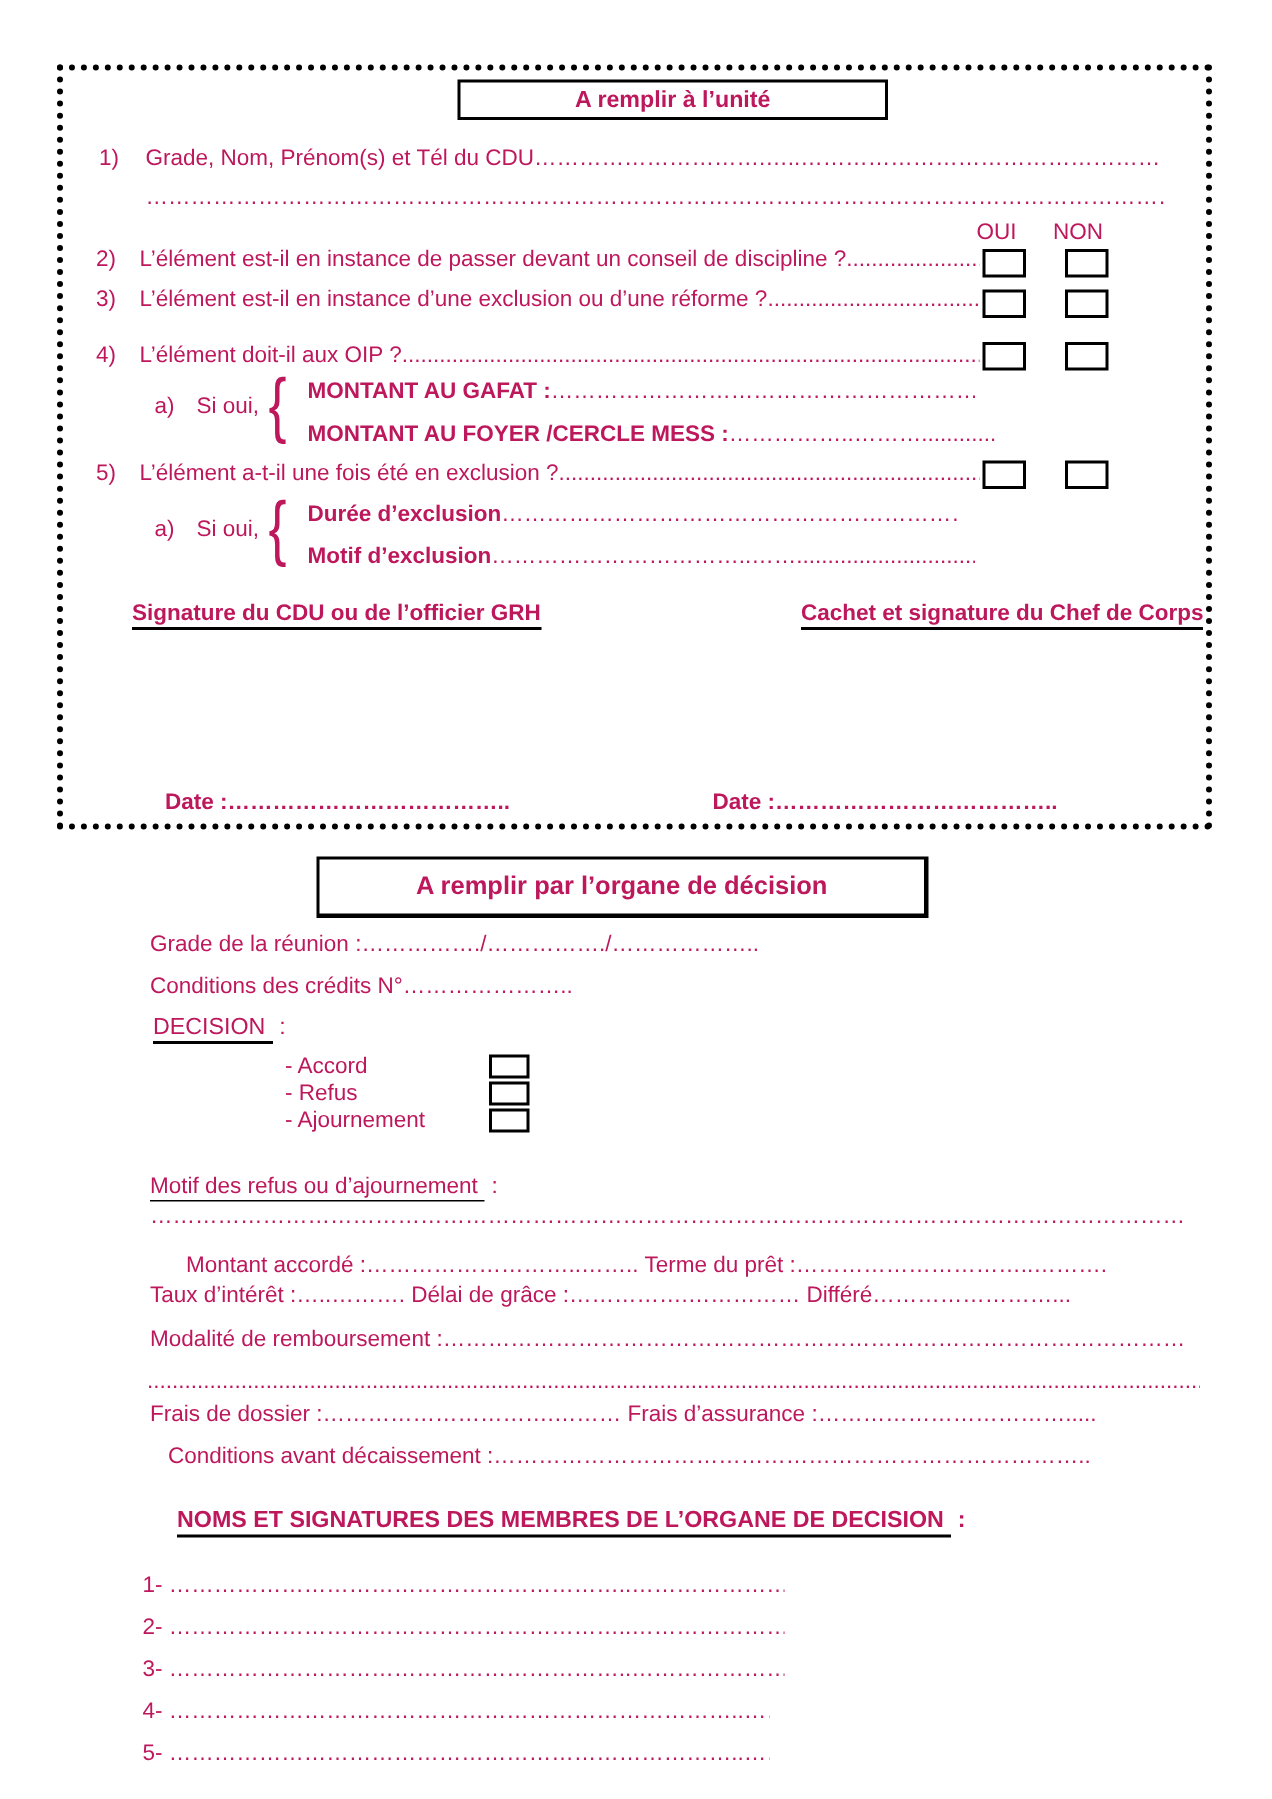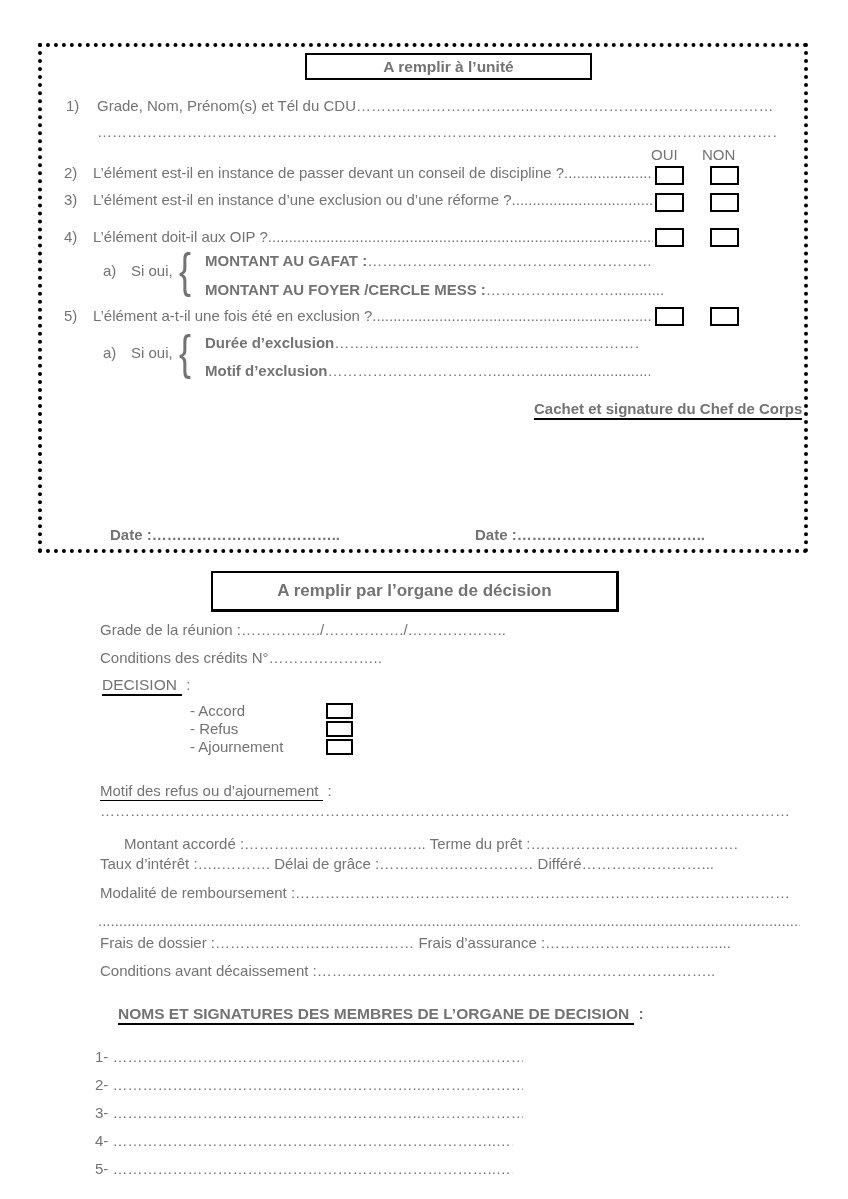--- a/index.html
+++ b/index.html
@@ -1,18 +1,18 @@
 <!DOCTYPE html>
 <html><head>
 <meta charset="utf-8">
 <style>
   html,body{margin:0;padding:0;background:#e8e8e8;}
   .page{
     position:relative;width:848px;height:1199px;margin:0 auto;
-    background:#ffffff;color:#737373;
+    background:#ffffff;color:#be185d;
     font-family:"Liberation Sans","DejaVu Sans",sans-serif;
     font-size:15px;line-height:1.15;overflow:hidden;
   }
   .abs{position:absolute;white-space:nowrap;}
   .clip{overflow:hidden;}
   .b{font-weight:bold;text-align:center;}
   .unit-box{
     position:absolute;left:38px;top:43px;width:762px;height:502px;
     border:4px dotted #000;
   }
@@ -76,20 +76,21 @@
   <div class="abs clip" style="left:93px;top:307px;width:560px;">L’élément a-t-il une fois été en exclusion ?....................................................................................................……….........</div>
   <span class="cb" style="left:655px;top:307px;"></span>
   <span class="cb" style="left:710px;top:307px;"></span>
 
   <div class="abs" style="left:103px;top:344px;">a)</div>
   <div class="abs" style="left:131px;top:344px;">Si oui,</div>
   <div class="brace" style="left:179px;top:329px;">{</div>
   <div class="abs clip" style="left:205px;top:334px;width:435px;"><span class="b">Durée d’exclusion</span><span>………………………………………………………………………….</span></div>
   <div class="abs clip" style="left:205px;top:362px;width:445px;"><span class="b">Motif d’exclusion</span><span>……………………………..…….....................................</span></div>
 
+  <div class="abs sig" style="left:88px;top:400px;">Signature du CDU ou de l’officier GRH</div>
   <div class="abs sig" style="left:502px;top:400px;margin-left:32px;">Cachet et signature du Chef de Corps</div>
 
   <div class="abs clip b" style="left:105px;top:526px;width:240px;">Date :………………………………..</div>
   <div class="abs clip b" style="left:470px;top:526px;width:240px;">Date :………………………………..</div>
 
   <div class="titlebox t2">
     <span>A remplir par l’organe de décision</span>
   </div>
 
   <div class="abs" style="left:100px;top:621px;">Grade de la réunion :……………./……………./………………..</div>
@@ -108,21 +109,21 @@
 
   <div class="abs clip" style="left:100px;top:802px;width:688px;">………………………………………………………………………………………………………………………………………………………………</div>
 
   <div class="abs clip" style="left:100px;top:835px;width:692px;margin-left:24px;">Montant accordé :………………………..…….. Terme du prêt :…………………………..……….</div>
   <div class="abs clip" style="left:100px;top:855px;width:692px;">Taux d’intérêt :…..………. Délai de grâce :…………….…………… Différé……………………...</div>
 
   <div class="abs clip" style="left:100px;top:884px;width:690px;">Modalité de remboursement :………………………………………………………………………………………………..</div>
   <div class="abs clip" style="left:98px;top:912px;width:702px;">..........................................................................................................................................................................................................................................</div>
 
   <div class="abs clip" style="left:100px;top:934px;width:694px;">Frais de dossier :………………………….……… Frais d’assurance :…………………………….....</div>
-  <div class="abs clip" style="left:100px;top:962px;width:690px;">Conditions avant décaissement :……………………………………………………………………..</div>
+  <div class="abs clip" style="left:112px;top:962px;width:690px;">Conditions avant décaissement :……………………………………………………………………..</div>
 
   <div class="abs b" style="left:118px;top:1005px;font-size:15.5px;"><span class="u">NOMS ET SIGNATURES DES MEMBRES DE L’ORGANE DE DECISION</span><span> :</span></div>
 
   <div class="abs clip" style="left:95px;top:1048px;width:428px;">1- ……………………………………………………..………………………………………</div>
   <div class="abs clip" style="left:95px;top:1076px;width:428px;">2- ……………………………………………………..………………………………………</div>
   <div class="abs clip" style="left:95px;top:1104px;width:428px;">3- ……………………………………………………..………………………………………</div>
   <div class="abs clip" style="left:95px;top:1132px;width:418px;">4- …………………………………………………………………..………………………..</div>
   <div class="abs clip" style="left:95px;top:1160px;width:418px;">5- …………………………………………………………………..………………………..</div>
 
 </div>

